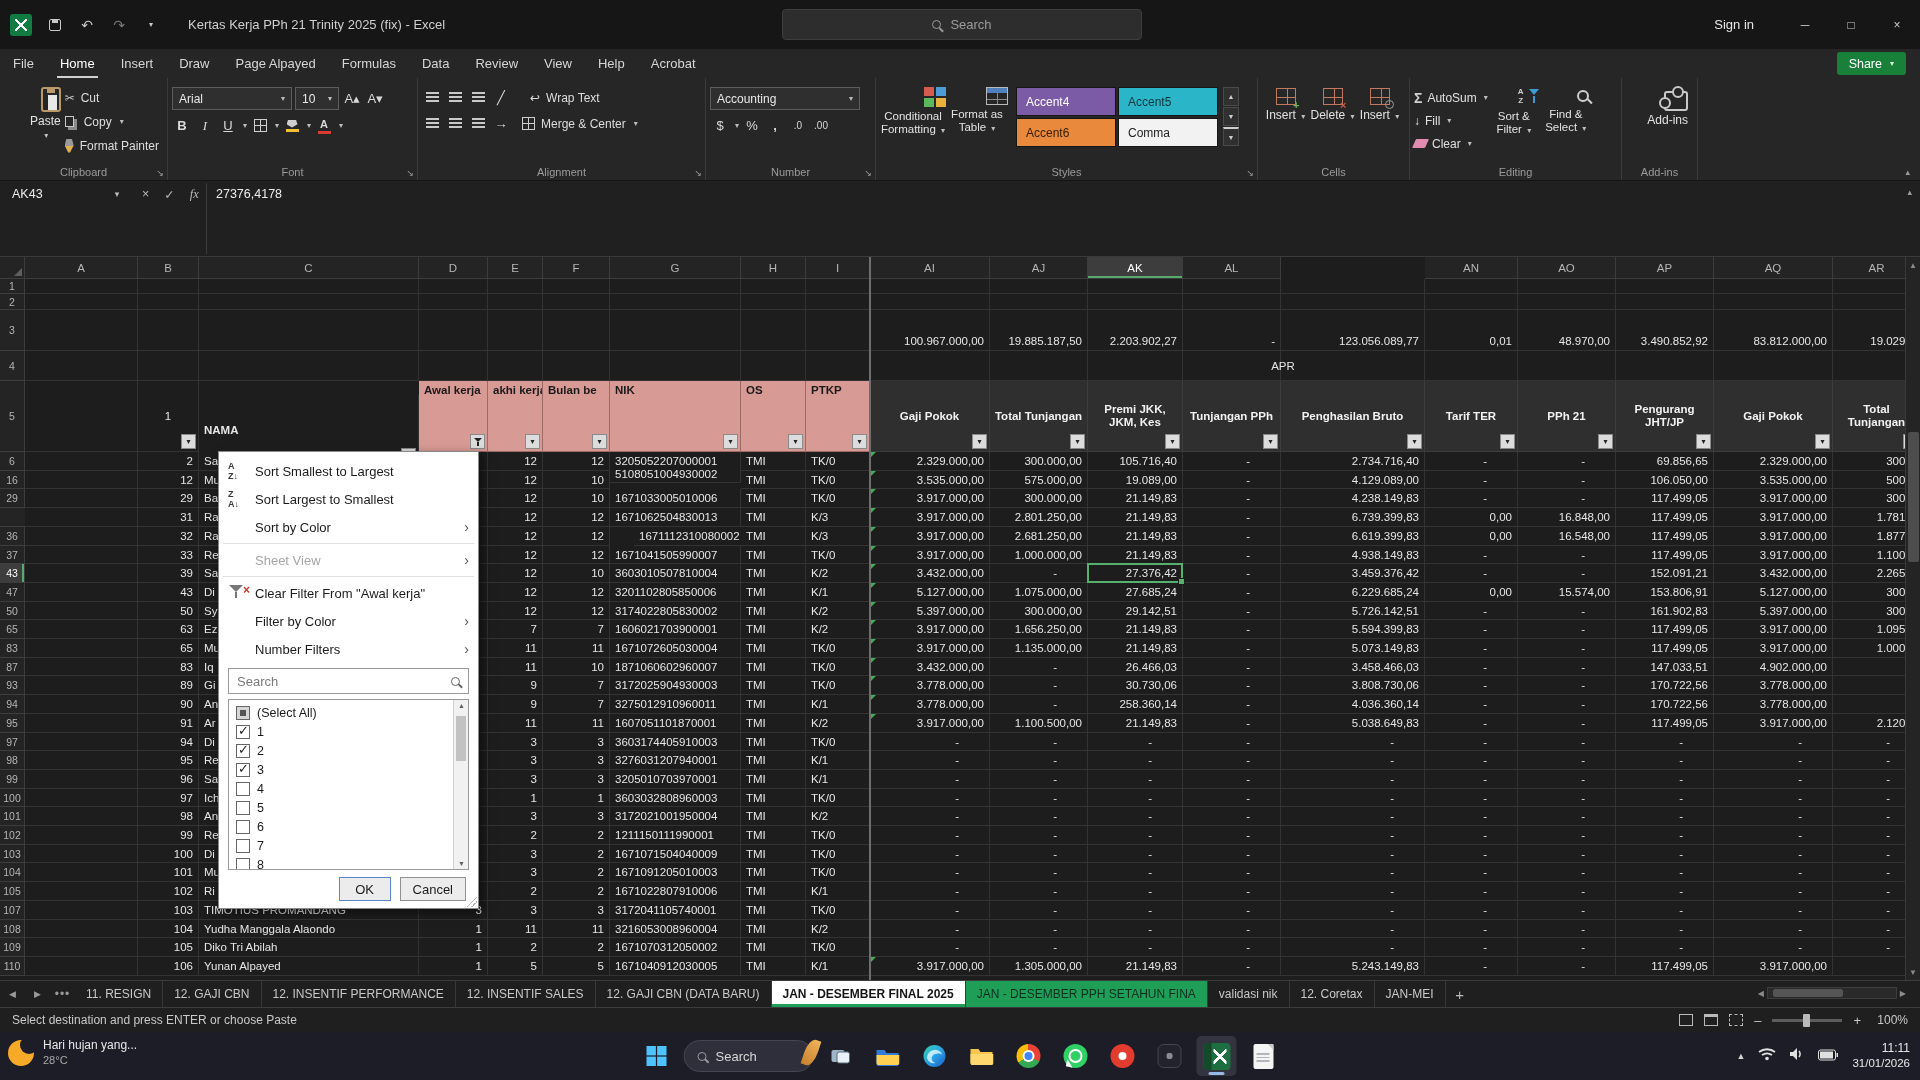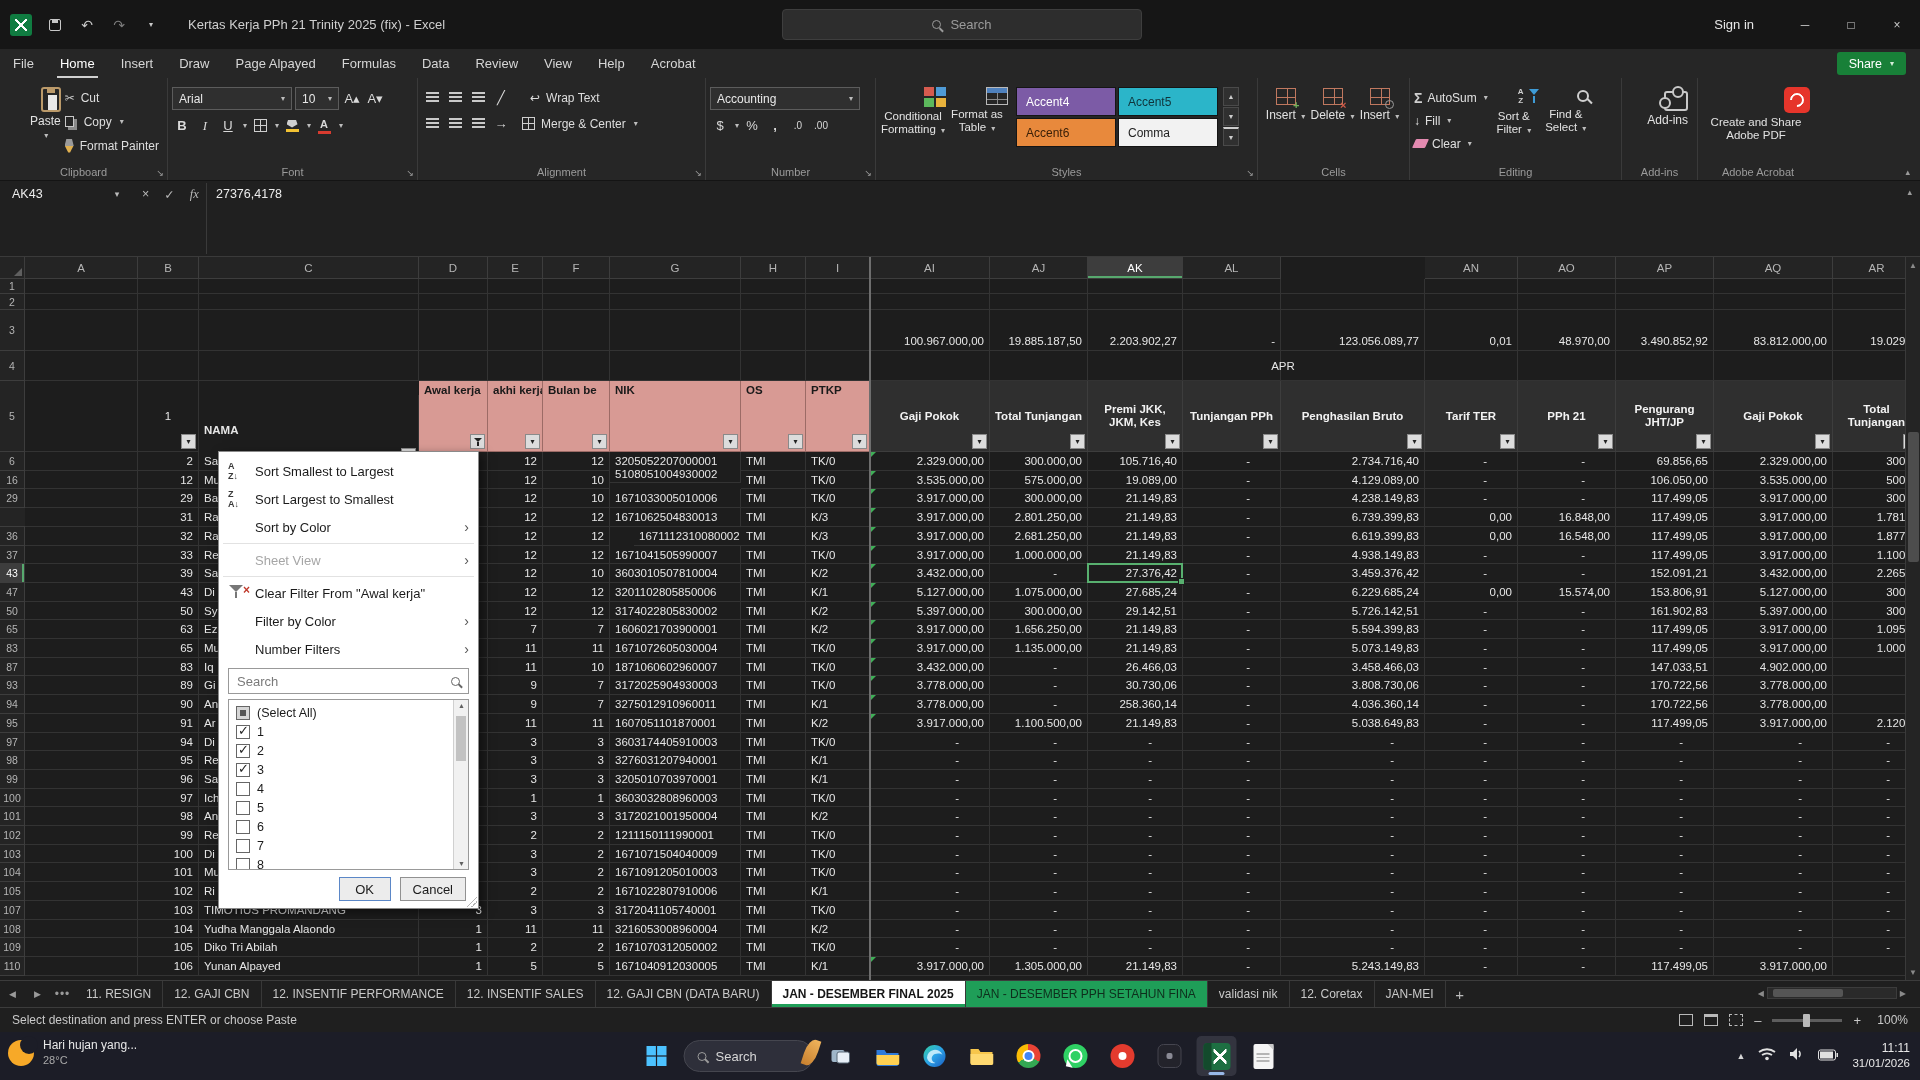--- a/index.html
+++ b/index.html
@@ -451,27 +451,20 @@
   </div>
 
   <div class="rgroup" style="width:76px">
     <div class="big-btn" style="width:62px">
       <span class="i-puzzle"></span>
       <span>Add-ins</span>
     </div>
     <div class="rg-label">Add-ins</div>
   </div>
 
-  <div class="rgroup" style="width:120px;border-right:none">
-    <div class="big-btn" style="width:108px;font-size:11.5px">
-      <span class="i-acro"></span>
-      <span>Create and Share Adobe PDF</span>
-    </div>
-    <div class="rg-label">Adobe Acrobat</div>
-  </div>
 
   <span id="ribbon-collapse">▴</span>
 </div>
 
 <div id="formulabar">
   <div class="namebox">AK43</div>
   <div class="nb-dd">▾</div>
   <div class="fxb">
     <span>×</span>
     <span>✓</span>

